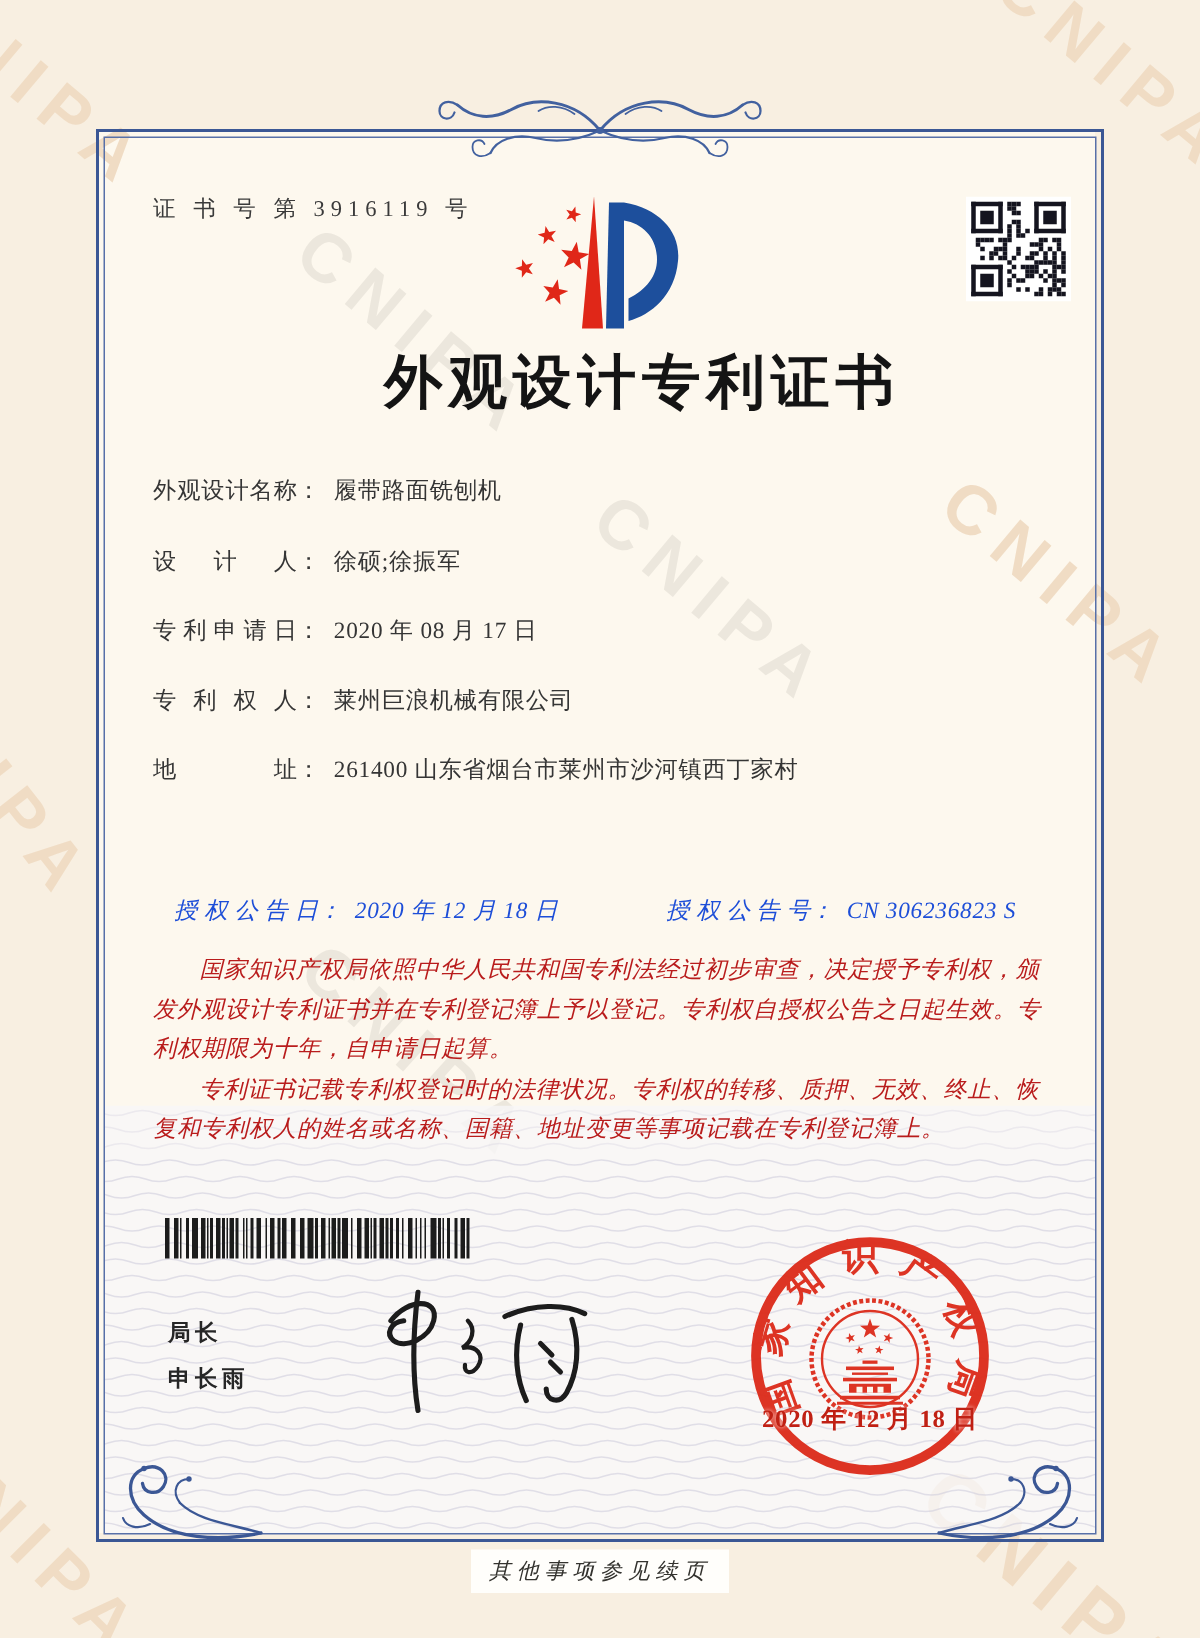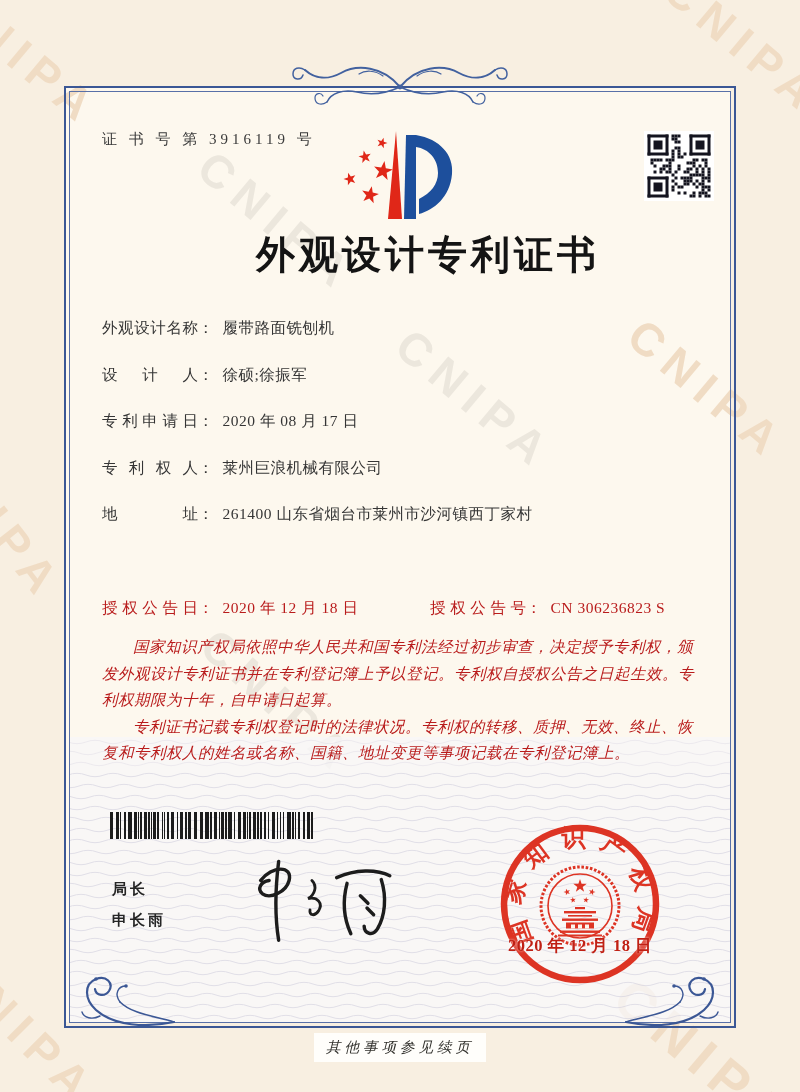--- a/index.html
+++ b/index.html
@@ -22,21 +22,21 @@
   .cert-no{left:102px;top:130px;font-size:15px;letter-spacing:4px;color:#3a3a3a;z-index:5;}
   .logo-svg{left:336px;top:127px;z-index:5;}
   .qr-svg{left:644px;top:131px;z-index:5;}
   .title{left:64px;top:228px;width:728px;text-align:center;font-size:39px;font-weight:700;
          letter-spacing:4px;color:#141414;z-index:5;}
   .fields{left:102px;top:318px;width:610px;font-size:15.5px;color:#353535;z-index:5;}
   .frow{height:46.5px;line-height:20px;}
   .fl{display:inline-block;width:96px;text-align:justify;text-align-last:justify;}
   .colon{padding-right:9px;}
   .fv{letter-spacing:0.5px;}
-  .grant{left:102px;top:598px;width:610px;font-size:15.5px;color:#b91c1c;line-height:20px;z-index:5;}
+  .grant{left:116px;top:598px;width:610px;font-size:15.5px;color:#1d4ed8;line-height:20px;z-index:5;font-style:italic;}
   .grant-no{position:absolute;left:328px;top:0;}
   .paras{left:102px;top:634px;width:592px;font-size:15.5px;line-height:26.5px;color:#b91c1c;
          font-style:italic;letter-spacing:0.5px;z-index:5;}
   .paras p{margin:0;text-indent:2em;}
   .barcode{left:110px;top:812px;width:214px;height:27px;display:flex;align-items:stretch;z-index:5;}
   .dir{font-family:"Liberation Sans",sans-serif;font-size:15px;font-weight:700;
        letter-spacing:3px;color:#262626;line-height:20px;z-index:5;}
   .dir-title{left:112px;top:879px;}
   .dir-name{left:112px;top:910px;}
   .sign-svg{left:222px;top:852px;z-index:5;}

